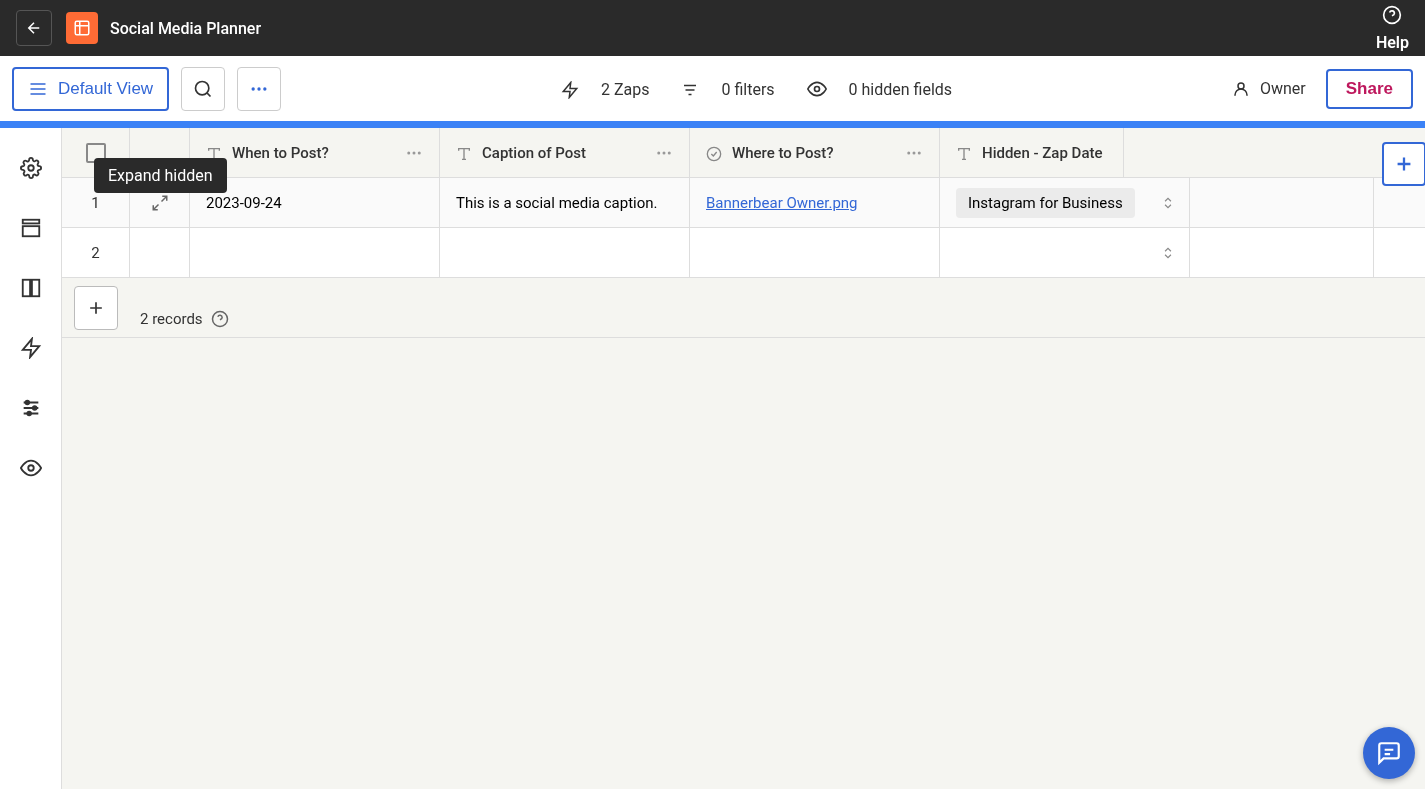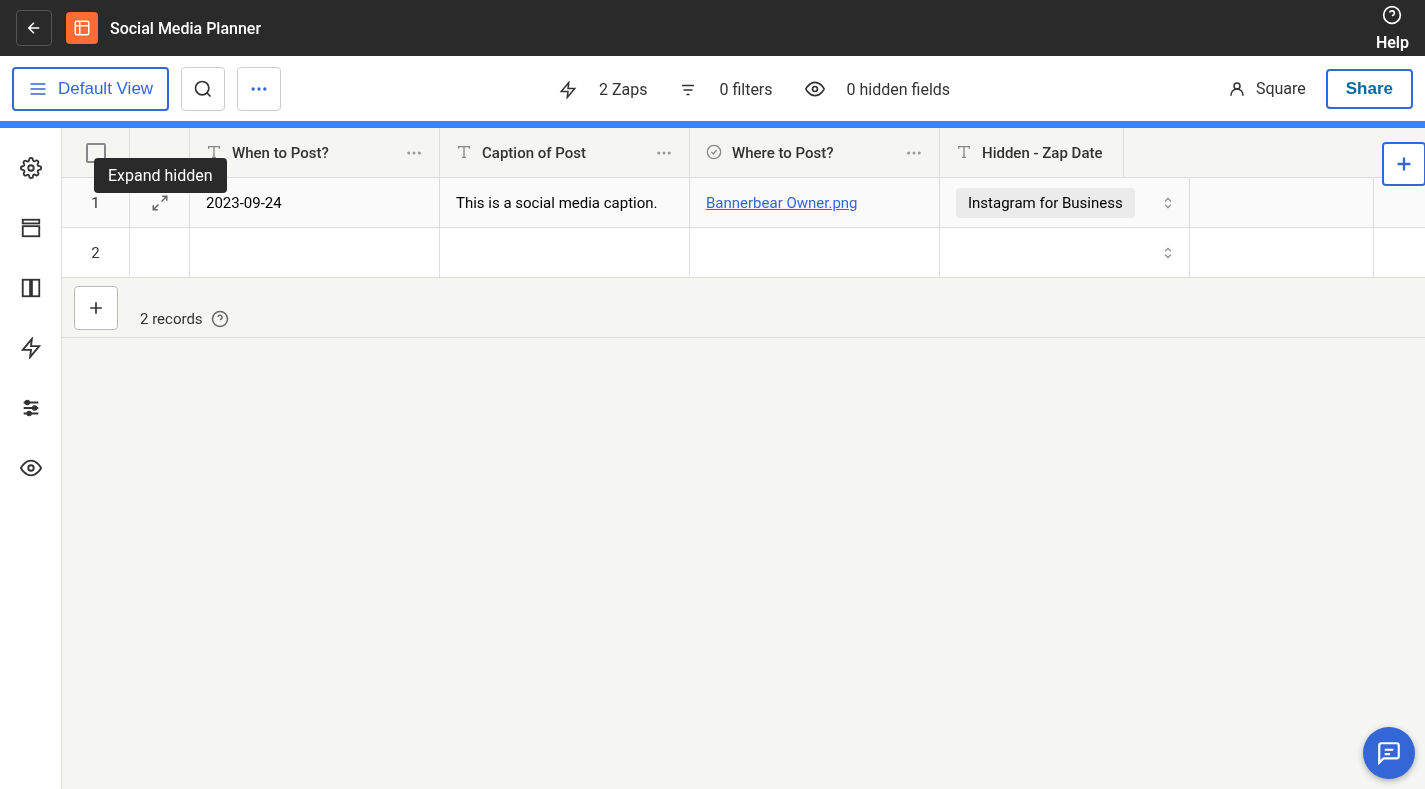--- a/index.html
+++ b/index.html
@@ -14,42 +14,42 @@
 .help-btn { display: flex; align-items: center; gap: 8px; color: white; font-size: 16px; cursor: pointer; font-weight: 600; flex-direction: column; }
 
 
 .toolbar { height: 72px; background: white; border-bottom: 7px solid #3b82f6; display: flex; align-items: center; padding: 0 12px; }
 .view-btn { height: 44px; border: 2px solid #3367d6; border-radius: 4px; display: flex; align-items: center; gap: 10px; padding: 0 14px; color: #3367d6; font-size: 17px; font-weight: 500; cursor: pointer; background: white; }
 .icon-btn { width: 44px; height: 44px; border: 1px solid #ccc; border-radius: 4px; display: flex; align-items: center; justify-content: center; margin-left: 12px; cursor: pointer; background: white; }
 .toolbar-center { flex: 1; display: flex; justify-content: center; gap: 32px; }
 .toolbar-item { display: flex; align-items: flex-end; gap: 22px; font-size: 16px; color: #333; }
 .toolbar-right { display: flex; align-items: center; gap: 20px; }
 .owner-btn { display: flex; align-items: center; gap: 10px; font-size: 16px; color: #333; cursor: pointer; }
-.share-btn { height: 40px; border: 2px solid #3367d6; border-radius: 4px; padding: 0 18px; color: #0369a1; font-size: 17px; font-weight: 600; cursor: pointer; background: white; }
+.share-btn { height: 40px; border: 2px solid #3367d6; border-radius: 4px; padding: 0 18px; color: #be185d; font-size: 17px; font-weight: 600; cursor: pointer; background: white; }
 
 
 .sidebar { position: absolute; left: 0; top: 128px; width: 62px; height: calc(789px - 128px); background: #fff; border-right: 1px solid #ddd; display: flex; flex-direction: column; align-items: center; padding-top: 28px; gap: 36px; }
 .sidebar-item { width: 24px; height: 24px; display: flex; align-items: center; justify-content: center; cursor: pointer; }
 
 
 .table-area { position: absolute; left: 62px; top: 128px; right: 0; bottom: 0; background: #f5f5f1; }
 .table { display: flex; flex-direction: column; }
 .table-header-row { display: flex; height: 50px; border-bottom: 1px solid #ddd; background: #f5f5f1; }
 .table-row { display: flex; height: 50px; border-bottom: 1px solid #ddd; background: white; }
 .table-row.row-active { background: #fafafa; }
 .cell { border-right: 1px solid #ddd; display: flex; align-items: center; padding: 0 16px; font-size: 15px; }
 .cell.rownum { width: 68px; justify-content: center; color: #333; }
 .cell.expand { width: 60px; justify-content: center; cursor: pointer; }
 .cell.c1 { width: 250px; }
 .cell.c2 { width: 250px; }
 .cell.c3 { width: 250px; }
 .cell.c4 { width: 250px; position: relative; }
 .cell.c5 { width: 184px; }
 .header-cell { font-size: 15px; color: #333; font-weight: 500; justify-content: space-between; }
-.header-cell .hlabel { display: flex; align-items: flex-start; gap: 10px; }
+.header-cell .hlabel { display: flex; align-items: flex-end; gap: 10px; }
 .header-cell .hdots { color: #999; cursor: pointer; }
 .checkbox-box { width: 20px; height: 20px; border: 2px solid #888; border-radius: 2px; }
 .link-text { color: #3367d6; text-decoration: underline; cursor: pointer; }
 .tag { background: #ebebeb; border-radius: 4px; padding: 6px 12px; font-size: 15px; font-weight: 400; }
 .selector-handle { position: absolute; right: 14px; color: #888; }
 .add-col-btn { position: absolute; left: 1320px; top: 14px; width: 44px; height: 44px; border: 2px solid #3367d6; border-radius: 4px; display: flex; align-items: center; justify-content: center; background: white; cursor: pointer; color: #3367d6; }
 .footer-row { display: flex; align-items: center; height: 60px; padding-left: 12px; gap: 22px; border-bottom: 1px solid #ddd; }
 .add-row-btn { width: 44px; height: 44px; border: 1px solid #bbb; border-radius: 4px; display: flex; align-items: center; justify-content: center; cursor: pointer; background: white; }
 .record-count { font-size: 15px; color: #333; display: flex; align-items: center; gap: 8px; margin-top: 22px; }
 
@@ -128,21 +128,21 @@
       <span>0 hidden fields</span>
     </div>
   </div>
 
   <div class="toolbar-right">
     <div class="owner-btn">
       <svg width="18" height="18" viewBox="0 0 24 24" fill="none" stroke="#333" stroke-width="2">
           <circle cx="12" cy="8" r="4"></circle>
           <path d="M4 21v-1a8 8 0 0116 0v1"></path>
         </svg>
-      <span>Square</span>
+      <span>Owner</span>
     </div>
     <button class="share-btn">Share</button>
   </div>
 </div>
 
 <div class="sidebar">
   <div class="sidebar-item">
     <svg width="22" height="22" viewBox="0 0 24 24" fill="none" stroke="#333" stroke-width="2">
         <circle cx="12" cy="12" r="3"></circle>
         <path d="M19.4 15a1.7 1.7 0 00.3 1.8l.1.1a2 2 0 01-2.8 2.8l-.1-.1a1.7 1.7 0 00-1.8-.3 1.7 1.7 0 00-1 1.5V21a2 2 0 01-4 0v-.1a1.7 1.7 0 00-1-1.5 1.7 1.7 0 00-1.8.3l-.1.1a2 2 0 01-2.8-2.8l.1-.1a1.7 1.7 0 00.3-1.8 1.7 1.7 0 00-1.5-1H3a2 2 0 010-4h.1a1.7 1.7 0 001.5-1 1.7 1.7 0 00-.3-1.8l-.1-.1a2 2 0 012.8-2.8l.1.1a1.7 1.7 0 001.8.3h.1a1.7 1.7 0 001-1.5V3a2 2 0 014 0v.1a1.7 1.7 0 001 1.5 1.7 1.7 0 001.8-.3l.1-.1a2 2 0 012.8 2.8l-.1.1a1.7 1.7 0 00-.3 1.8v.1a1.7 1.7 0 001.5 1H21a2 2 0 010 4h-.1a1.7 1.7 0 00-1.5 1z"></path>

